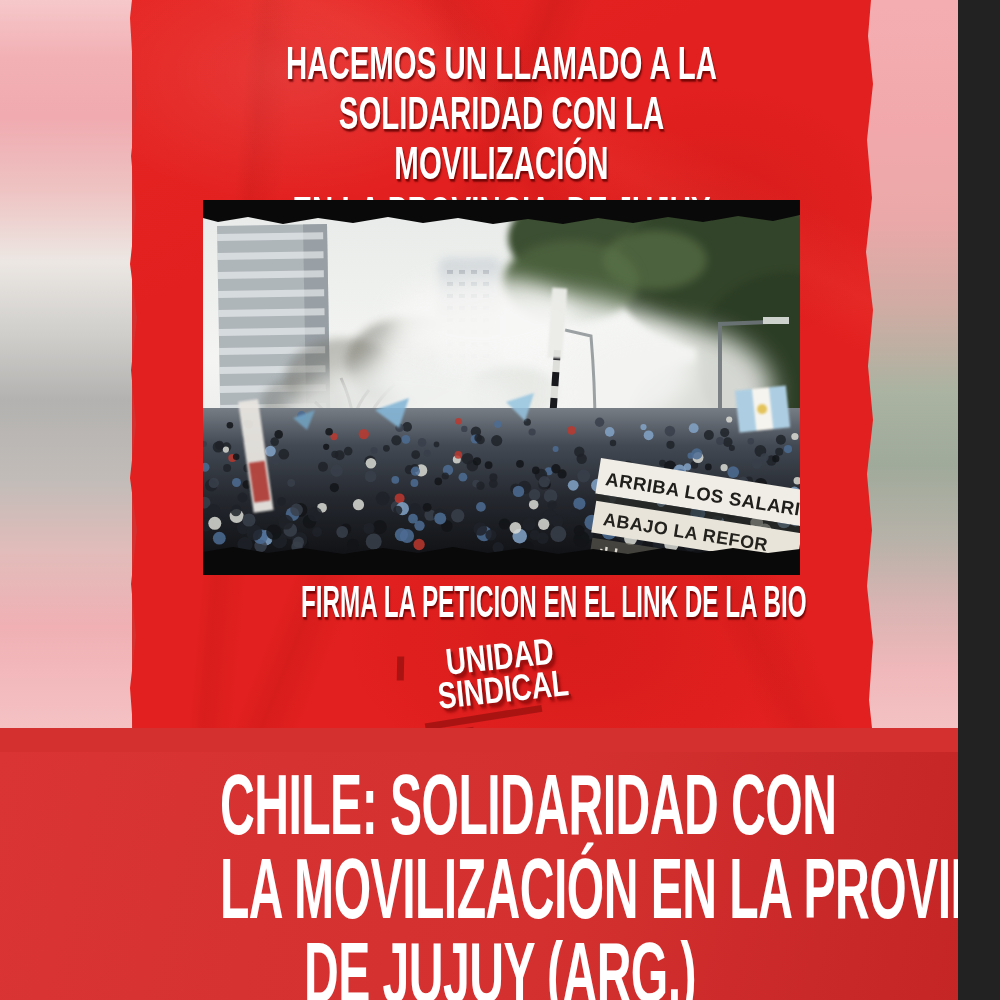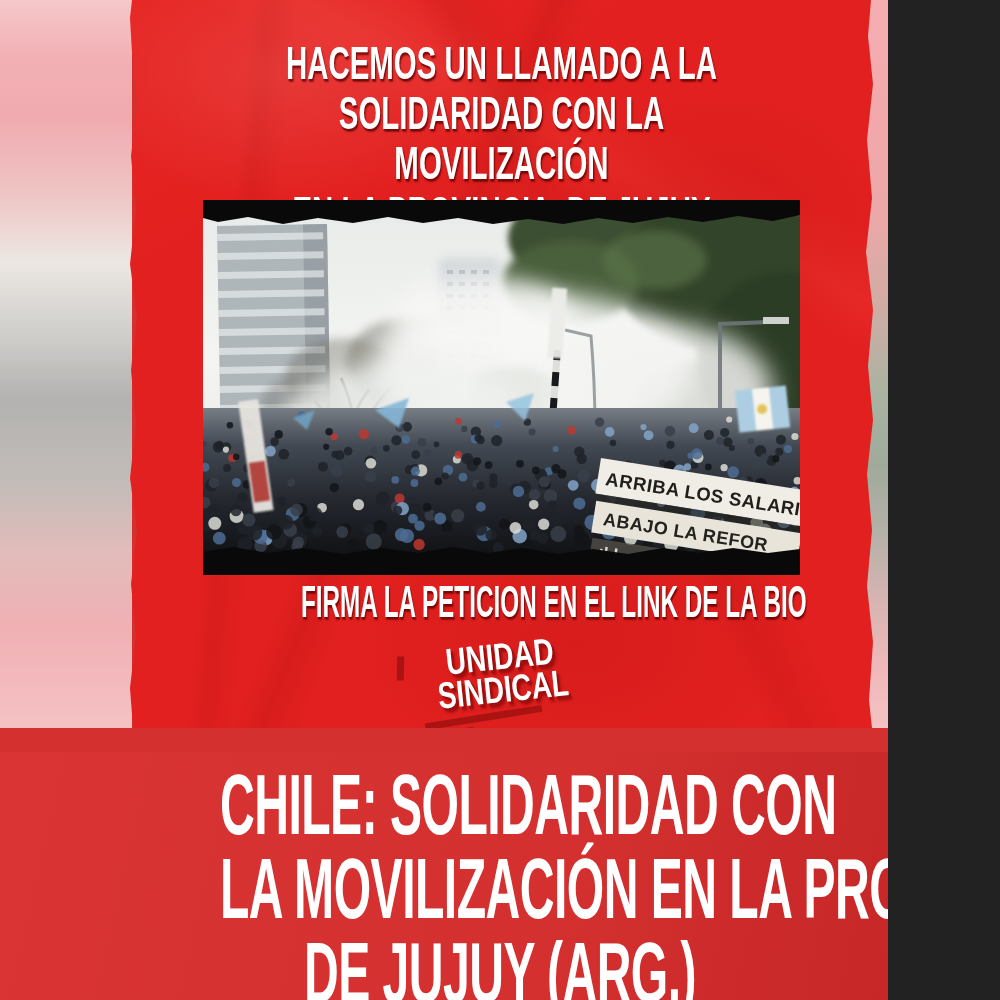--- a/index.html
+++ b/index.html
@@ -1,18 +1,18 @@
 <!DOCTYPE html>
 <html style="--card-red: #e2201f; --footer-red: #d43030; --text-white: #ffffff;"><head>
 <meta charset="utf-8">
 <style>
   html,body{margin:0;padding:0;background:#222;}
   *{box-sizing:border-box;}
   .canvas{
-    position:relative;width:888px;height:1000px;overflow:hidden;
+    position:relative;width:958px;height:1000px;overflow:hidden;
     font-family:"Liberation Sans",sans-serif;background:#d43030;
   }
   
   .side{position:absolute;top:0;height:728px;}
   .side-left{
     left:0;width:132px;
     background:linear-gradient(180deg,
       #f6c8ca 0%, #f2b0b4 8%, #f0aab0 16%, #eec3c2 26%,
       #ece7e3 36%, #cfcecb 46%, #b3b2b0 55%, #c2bcb8 66%,
       #e2bcba 76%, #f0b0b4 86%, #f5c2c4 100%);

